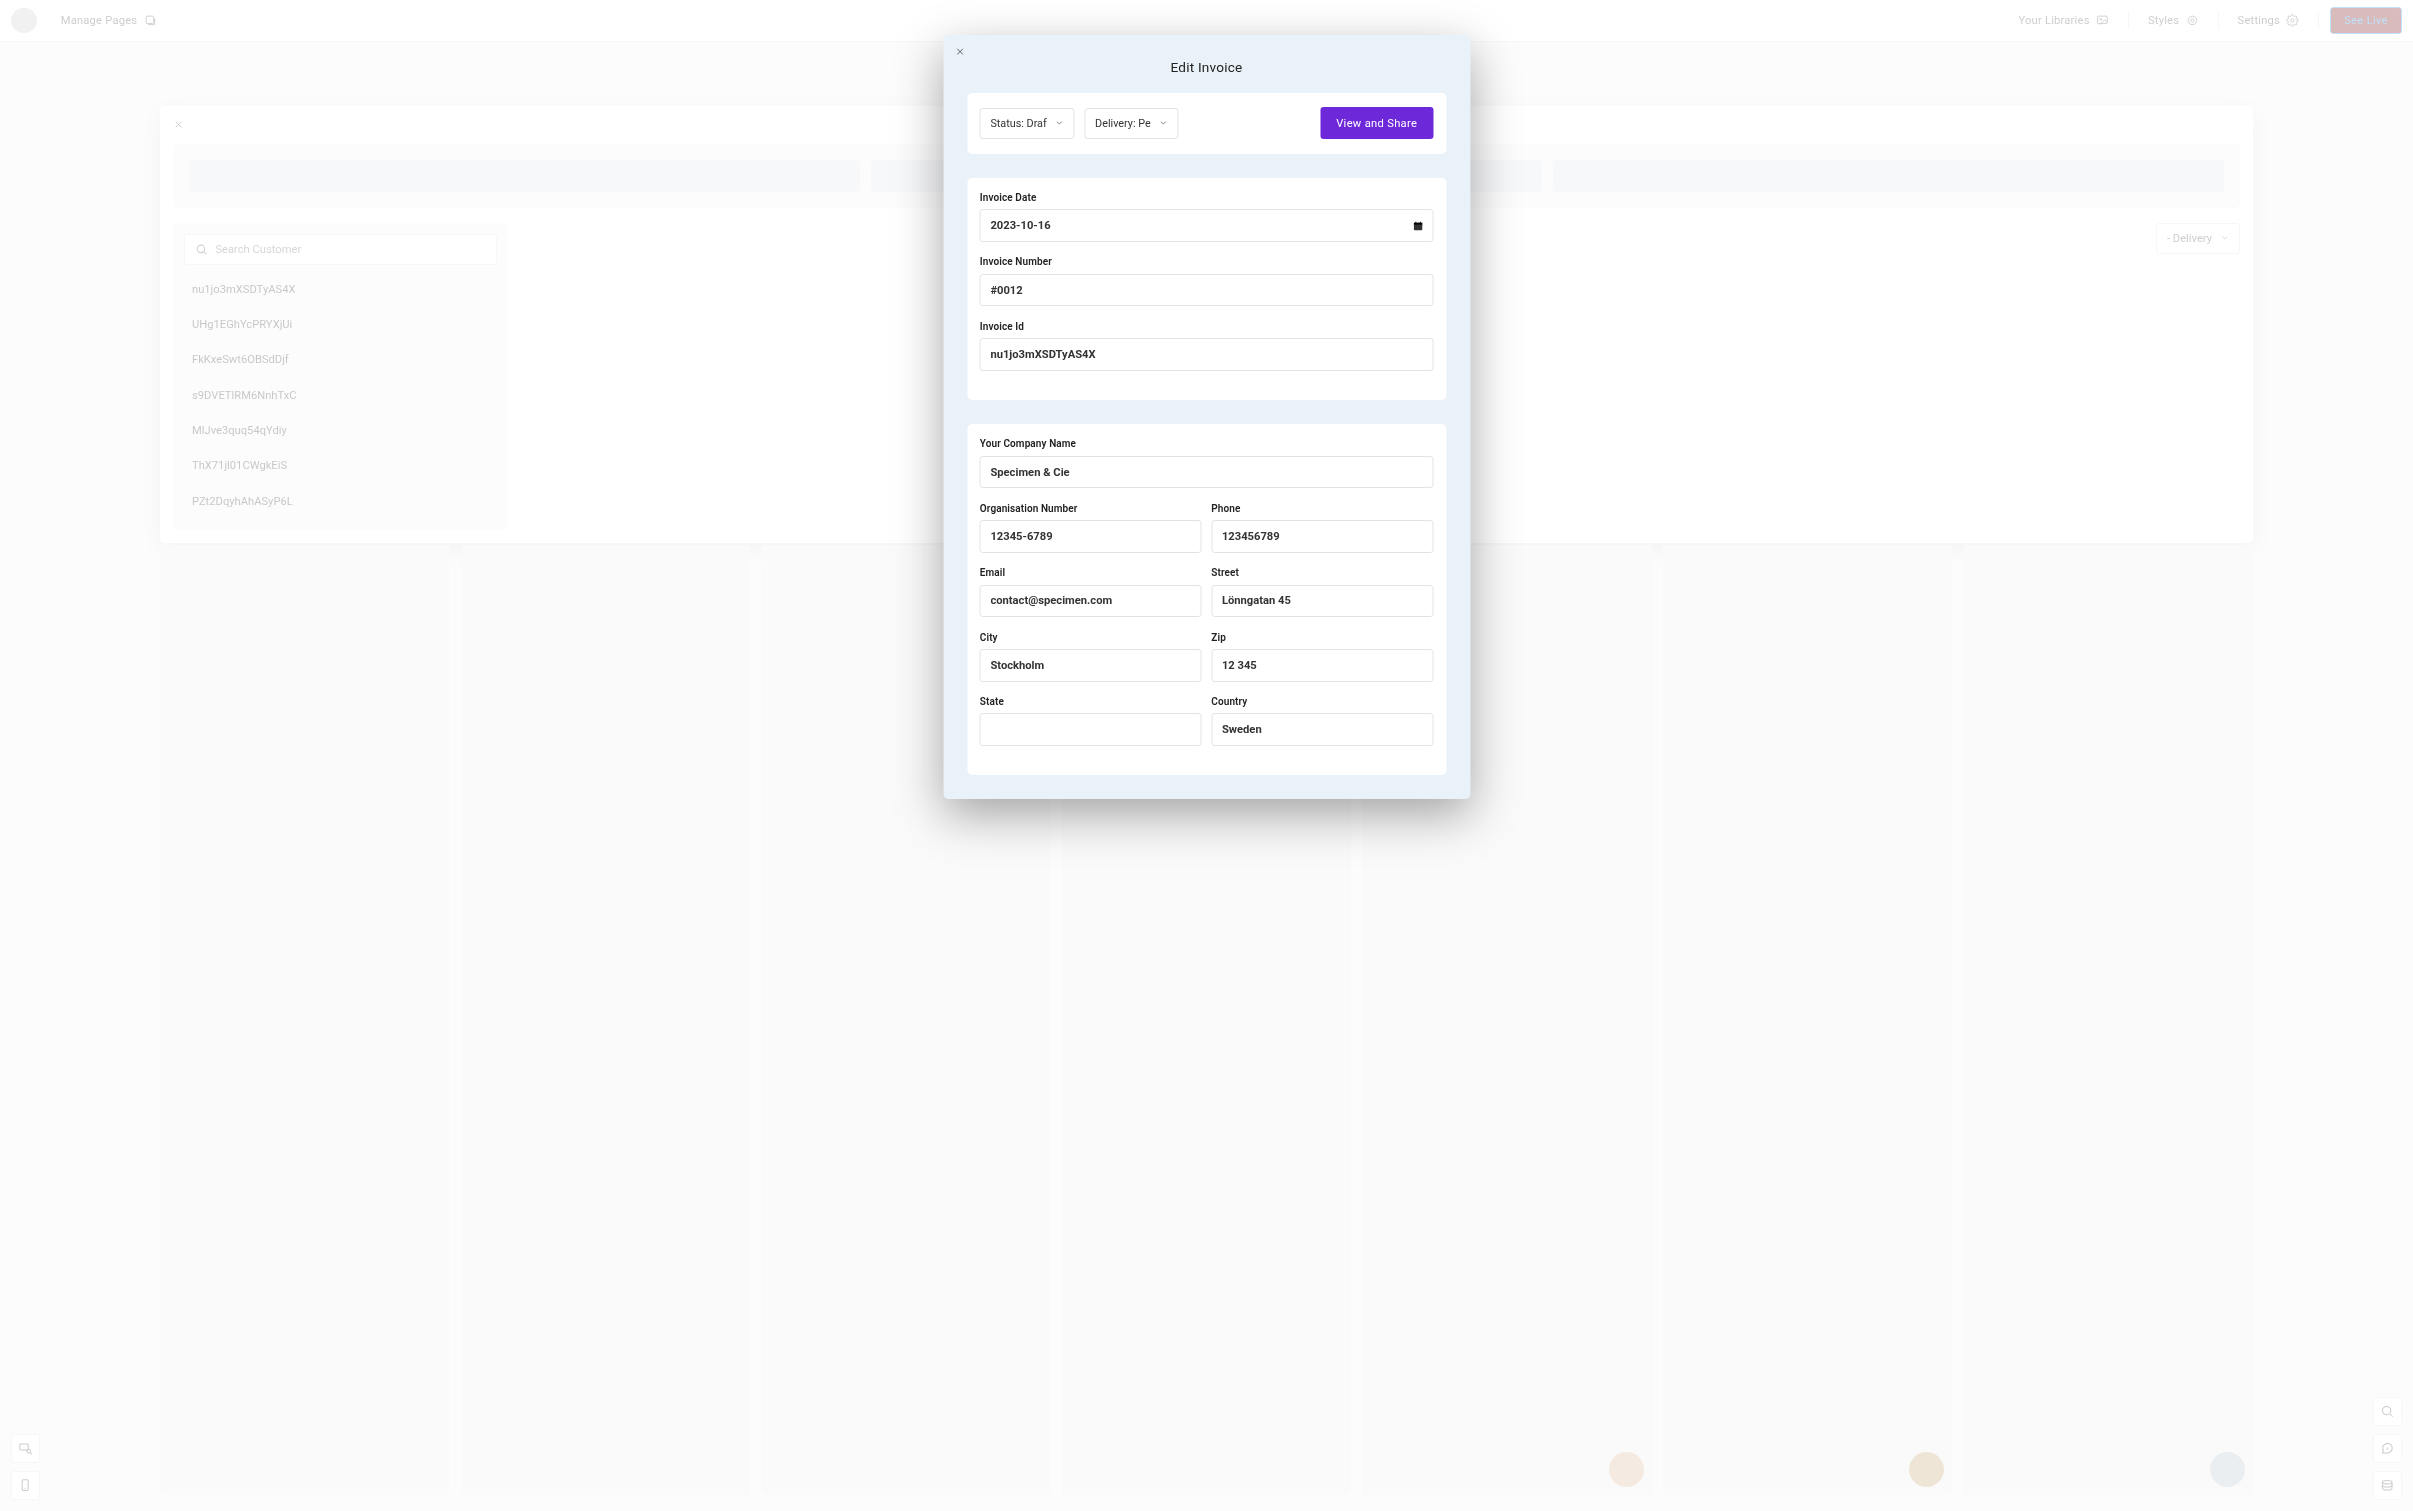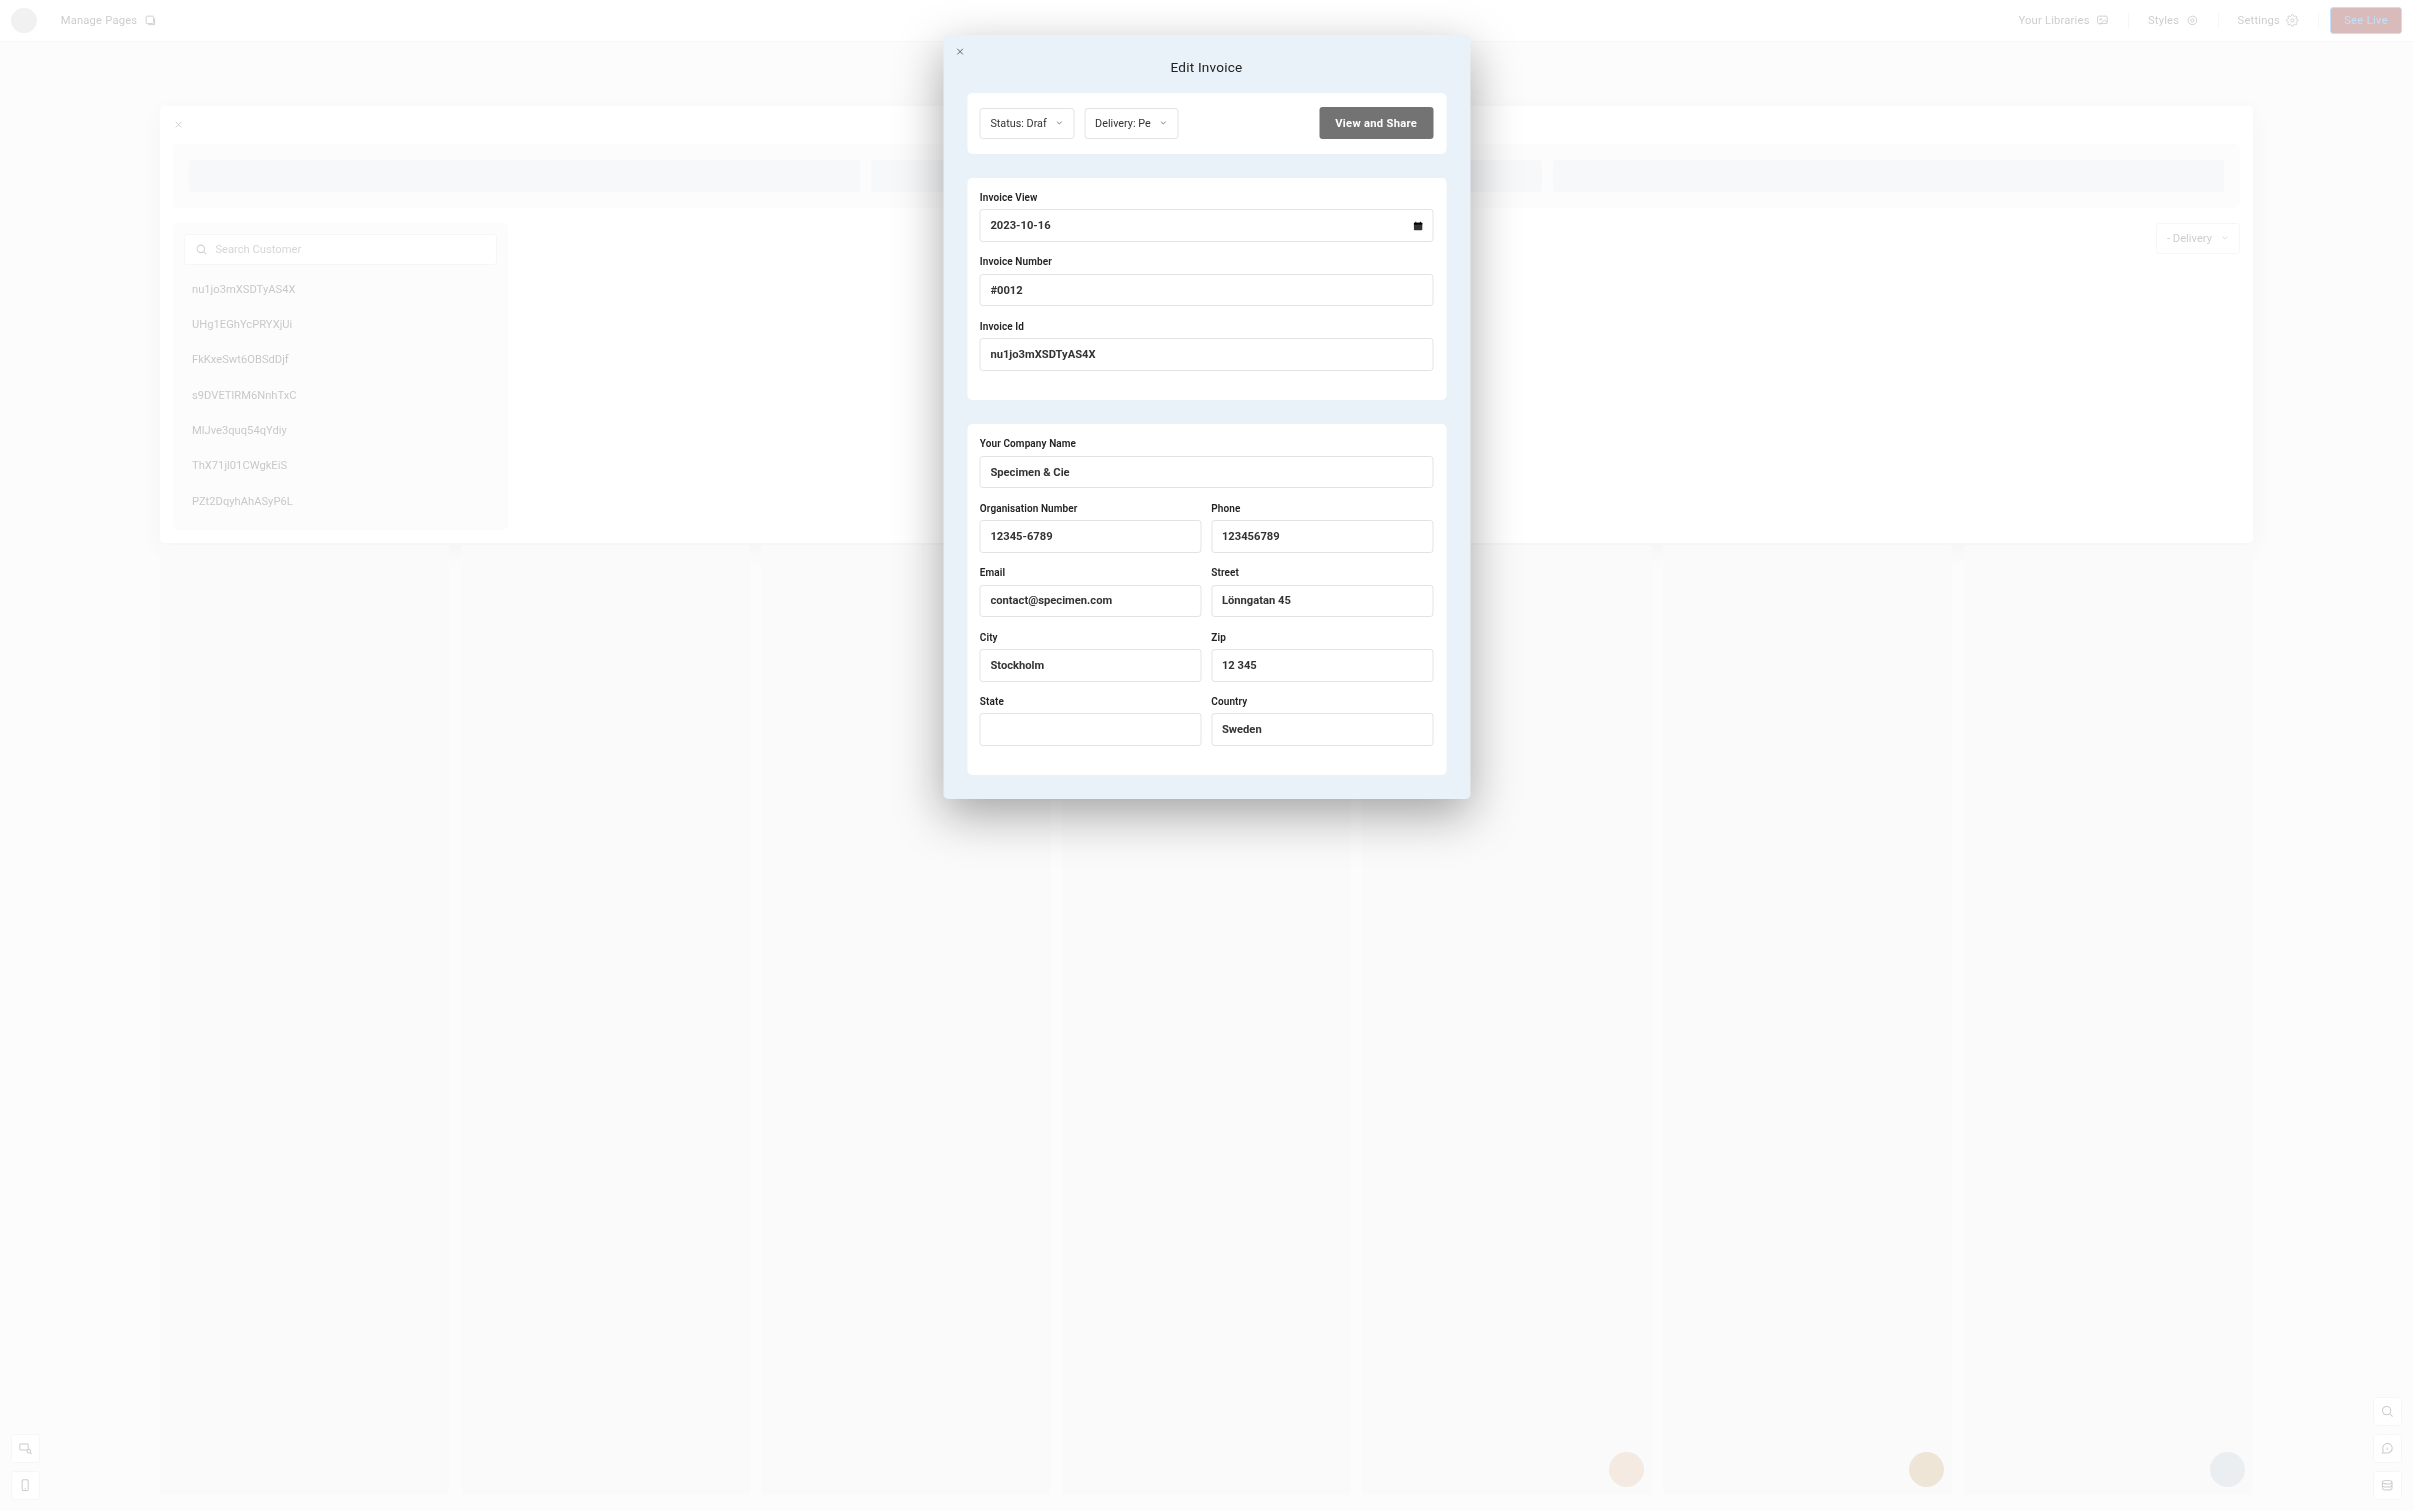--- a/index.html
+++ b/index.html
@@ -113,23 +113,23 @@
     }
     .card.first { display:flex; align-items:center; gap:9.6px; }
     .select-box {
       display:flex; align-items:center; justify-content:flex-start;
       border:0.8px solid #dfe3e6; border-radius:3.2px;
       padding: 8px 9.6px; font-size:10.8px; color:#333;
       min-width:80px; cursor:pointer; background:#fff;
     }
     .select-box .chev { margin-left:8px; color:#666; }
     .primary-btn {
-      margin-left:auto; background:#737373; color:#fff; border:none;
+      margin-left:auto; background:#6d28d9; color:#fff; border:none;
       border-radius:3.2px; padding: 9.6px 16px; font-size:11.2px;
-      letter-spacing:0.3px; cursor:pointer;font-weight:bold;
+      letter-spacing:0.3px; cursor:pointer;
     }
 
     .field-label {
       font-size:10px; font-weight:600; color:#222; margin-bottom:6.4px;
       letter-spacing:0.1px;
     }
     .text-input {
       width:100%; border:0.8px solid #dfe3e6; border-radius:3.2px;
       padding:8.8px 9.6px; font-size:11.2px; color:#333; background:#fff;font-weight:bold;
     }
@@ -331,21 +331,21 @@
         <svg viewBox="0 0 24 24" width="9.6" height="9.6" fill="none" stroke="currentColor" stroke-width="2">
             <path d="M6 9l6 6 6-6"></path>
           </svg>
       </span>
     </div>
     <button class="primary-btn">View and Share</button>
   </div>
 
   <div class="card">
     <div class="field-block">
-      <div class="field-label">Invoice View</div>
+      <div class="field-label">Invoice Date</div>
       <div class="date-input-wrap">
         <input class="text-input" value="2023-10-16" style="">
         <span class="date-icon">
           <svg viewBox="0 0 24 24" width="11.2" height="11.2" fill="currentColor">
               <rect x="3" y="5" width="18" height="16" rx="2"></rect>
               <rect x="3" y="5" width="18" height="4" fill="#000"></rect>
               <path d="M7 3v4M17 3v4" stroke="#000" stroke-width="2"></path>
             </svg>
         </span>
       </div>

